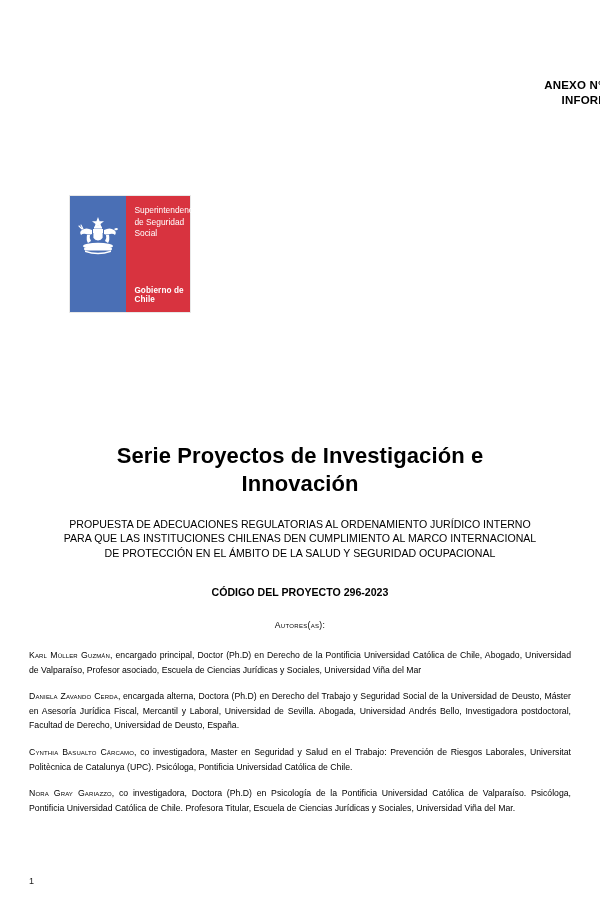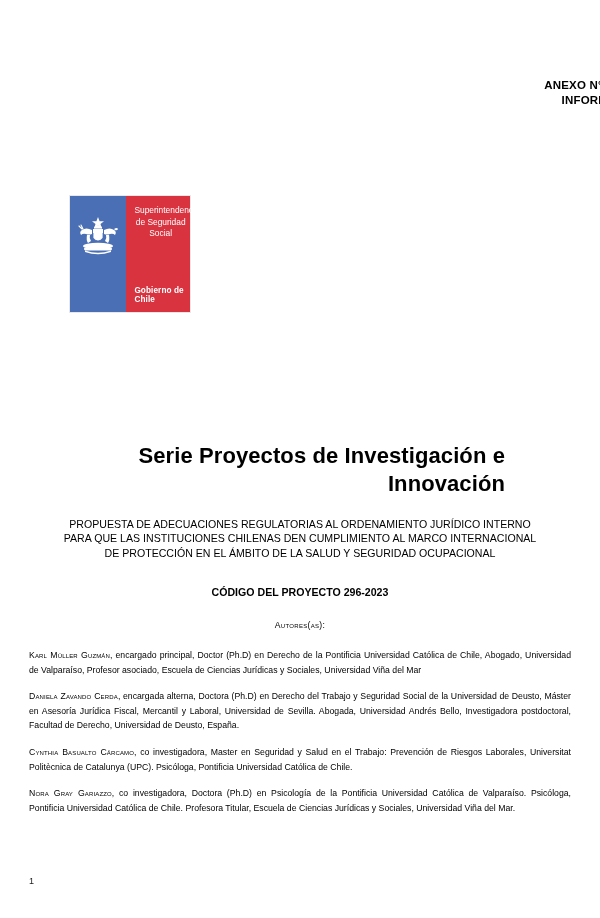--- a/index.html
+++ b/index.html
@@ -57,21 +57,20 @@
   }
   .logo-org {
     position: absolute;
     left: 8px;
     top: 9px;
     right: 3px;
     color: #ffffff;
     font-size: 8.4px;
     line-height: 11.5px;
     font-weight: normal;
-    text-align: center;
   }
   .logo-gov {
     position: absolute;
     left: 8px;
     bottom: 8px;
     color: #ffffff;
     font-size: 8.2px;
     font-weight: bold;
     letter-spacing: 0.1px;
   }
@@ -81,21 +80,21 @@
     top: 20px;
     transform: translateX(-50%);
   }
 
   
   .main-title {
     position: absolute;
     left: 95px;
     top: 398px;
     width: 410px;
-    text-align: right;
+    text-align: center;
     font-weight: bold;
     font-size: 22px;
     line-height: 28px;
     letter-spacing: 0.1px;
     margin-top: 44px;
   }
   .sub-title {
     position: absolute;
     left: 95px;
     top: 452px;

